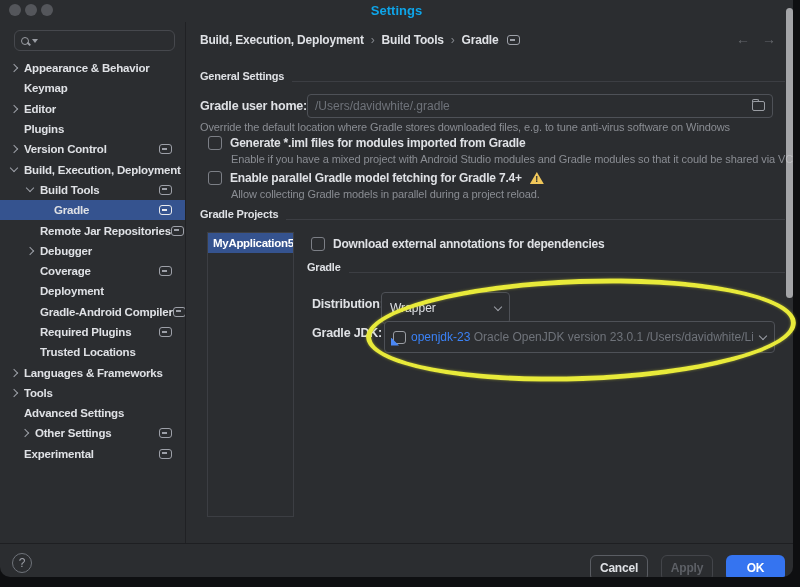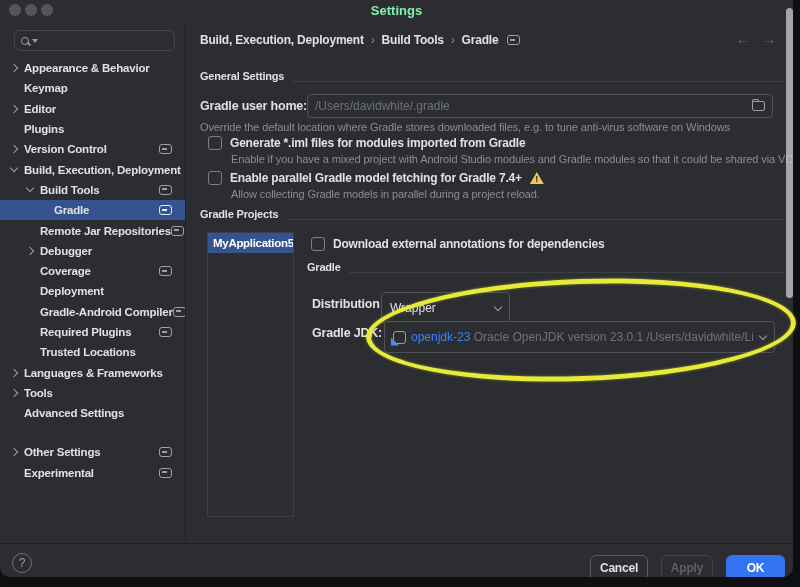--- a/index.html
+++ b/index.html
@@ -4,21 +4,21 @@
 <style>
   * { margin:0; padding:0; box-sizing:border-box; }
   html,body { width:800px; height:587px; overflow:hidden; }
   body { background:#0e0f11; font-family:"Liberation Sans", sans-serif; color:#dfe1e5; position:relative; }
   .abs { position:absolute; }
 
   .dialog { position:absolute; left:0; top:0; width:793px; height:577px; background:#2b2d30; border-radius:0 0 10px 10px; overflow:hidden; }
 
   
   .traffic { width:12px; height:12px; border-radius:50%; background:#54565b; position:absolute; top:4px; }
-  .win-title { left:0; right:0; top:3px; text-align:center; font-size:13px; font-weight:bold; color:#86efac; }
+  .win-title { left:0; right:0; top:3px; text-align:center; font-size:13px; font-weight:bold; color:#0ea5e9; }
 
   
   .search-box { left:14px; top:30px; width:161px; height:21px; border:1px solid#46484d; border-radius:6px; display:flex; align-items:center; padding:0 6px; gap:3px; background:#2b2d30; }
   .search-box input { flex:1; background:transparent; border:none; outline:none; color:#dfe1e5; font-size:12px; min-width:0; }
   .mag { width:8px; height:8px; border:1.5px solid #9a9da3; border-radius:50%; position:relative; flex:none; }
   .mag::after { content:''; position:absolute; width:4px; height:1.5px; background:#9a9da3; transform:rotate(45deg); right:-3px; bottom:-1px; }
   .mini-down { width:0; height:0; border-left:3px solid transparent; border-right:3px solid transparent; border-top:4px solid #9a9da3; flex:none; }
 
   .tree { left:0; top:58px; width:185px; }
   .tree-row { height:20.3px; display:flex; align-items:center; font-size:11.5px; font-weight:bold; letter-spacing:-0.2px; color:#dfe1e5; cursor:default; }
@@ -182,21 +182,21 @@
       <div class="tree-row" style="padding-left: 8px;">
         <span class="chev-slot">
           <span class="chev collapsed"></span>
         </span>
         <span class="tree-label">Tools</span>
       </div>
       <div class="tree-row" style="padding-left: 8px;">
         <span class="chev-slot"></span>
         <span class="tree-label">Advanced Settings</span>
       </div>
-      <div class="tree-row" style="padding-left: 8px; margin-top: 19px;">
+      <div class="tree-row" style="padding-left: 19px;">
         <span class="chev-slot">
           <span class="chev collapsed"></span>
         </span>
         <span class="tree-label">Other Settings</span>
         <span class="badge"></span>
       </div>
       <div class="tree-row" style="padding-left: 8px;">
         <span class="chev-slot"></span>
         <span class="tree-label">Experimental</span>
         <span class="badge"></span>

